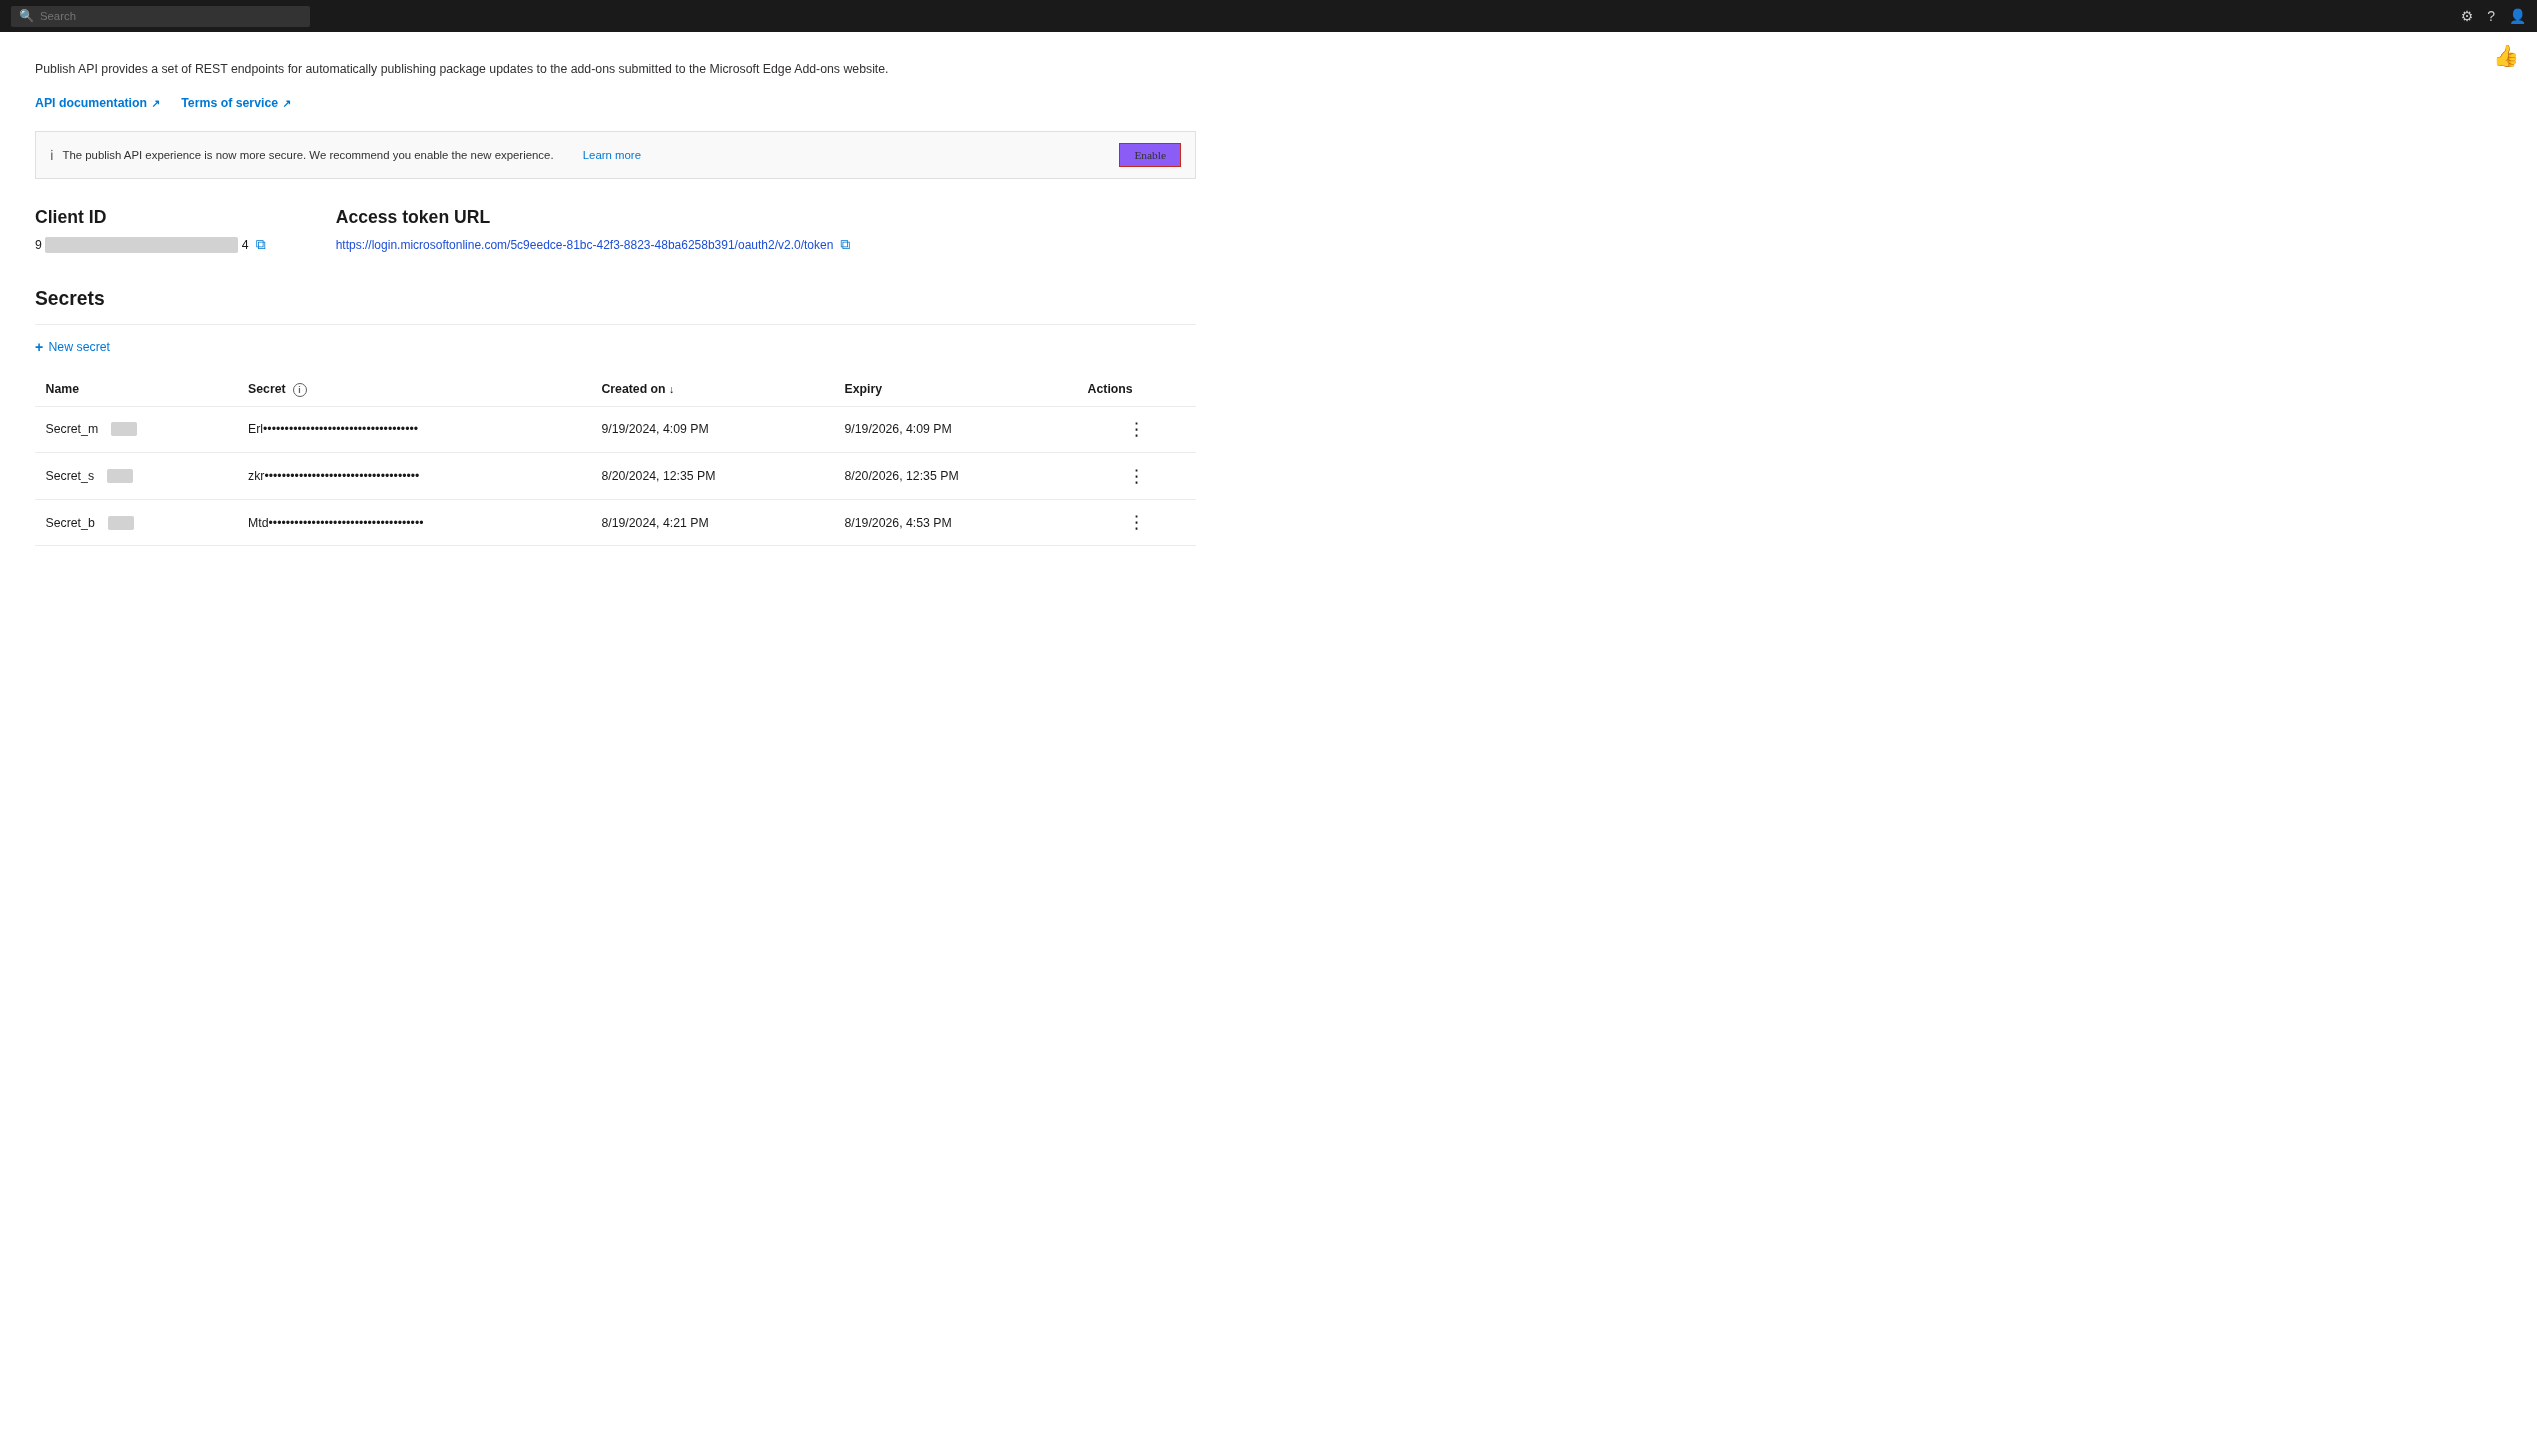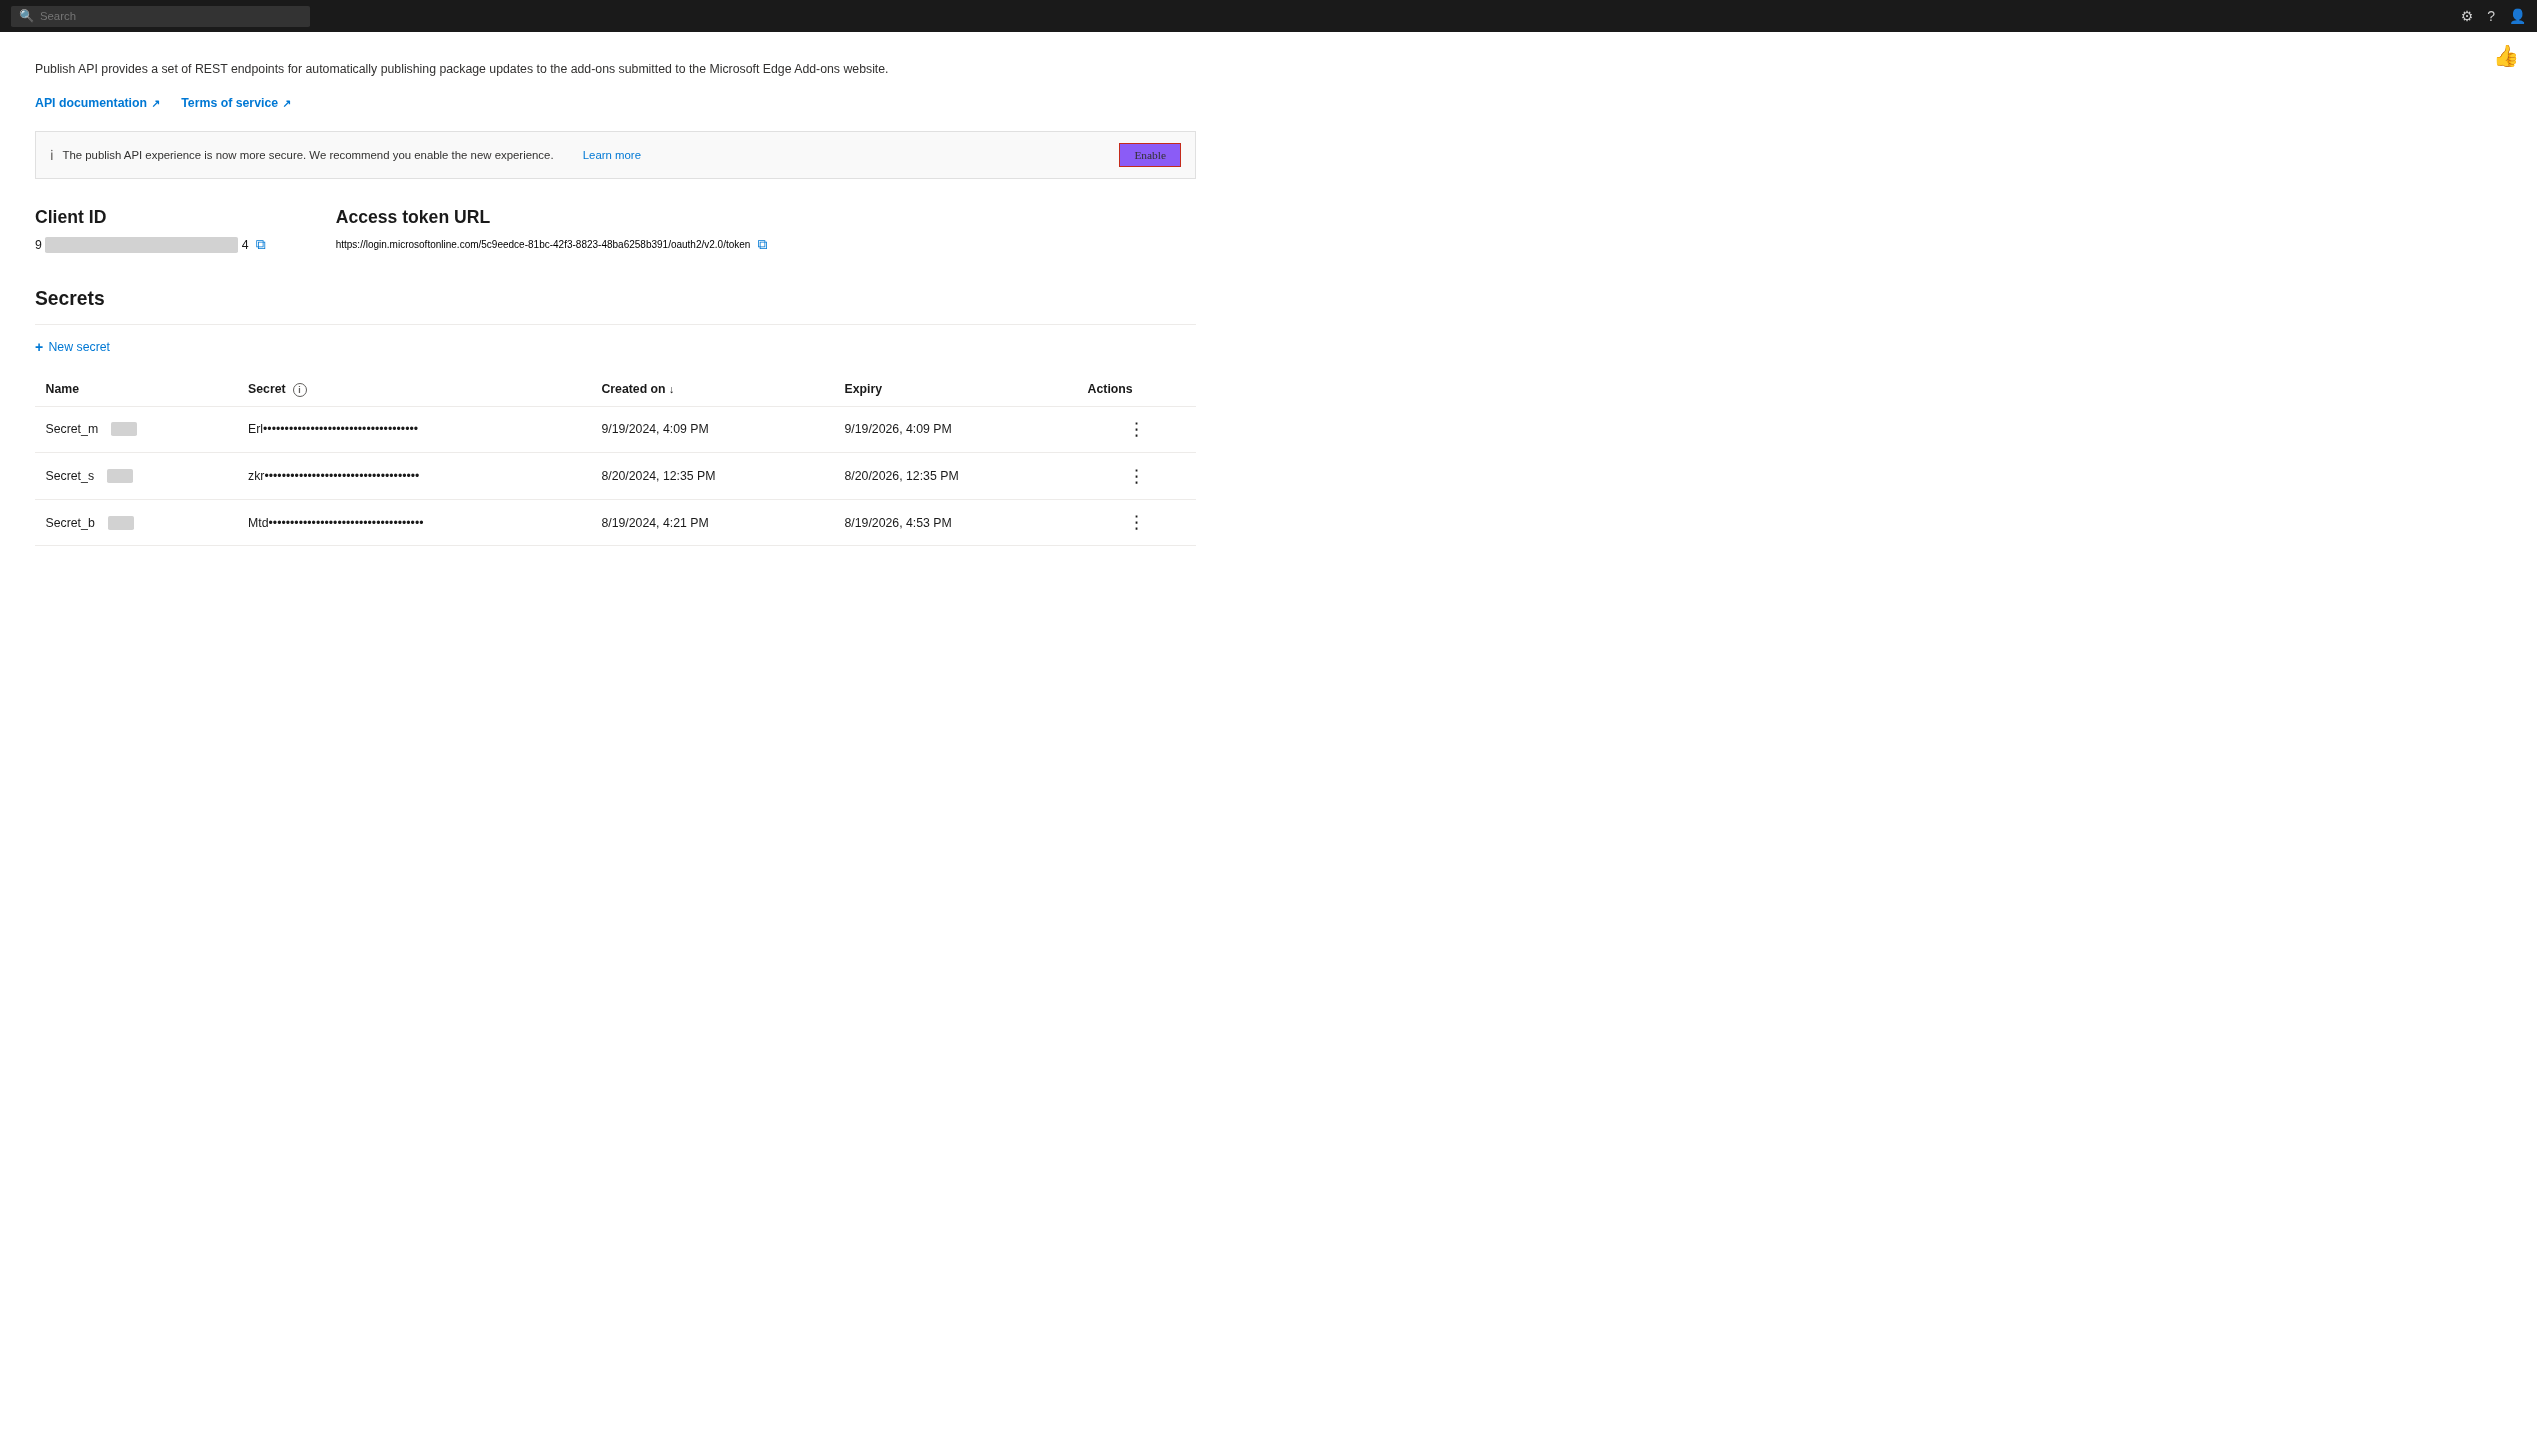--- a/index.html
+++ b/index.html
@@ -154,22 +154,22 @@
       height: 16px;
       display: inline-block;
       border-radius: 1.8px;
     }
     .copy-icon {
       color: #0078d4;
       cursor: pointer;
       font-size: 14px;
     }
     .access-token-value {
-      font-size: 10px;
-      color: #000000;
+      font-size: 12px;
+      color: #1d4ed8;
     }
 
     
     .secrets-section { }
     .secrets-title {
       font-size: 19.3px;
       font-weight: 600;
       margin-bottom: 14px;
     }
     .divider {

